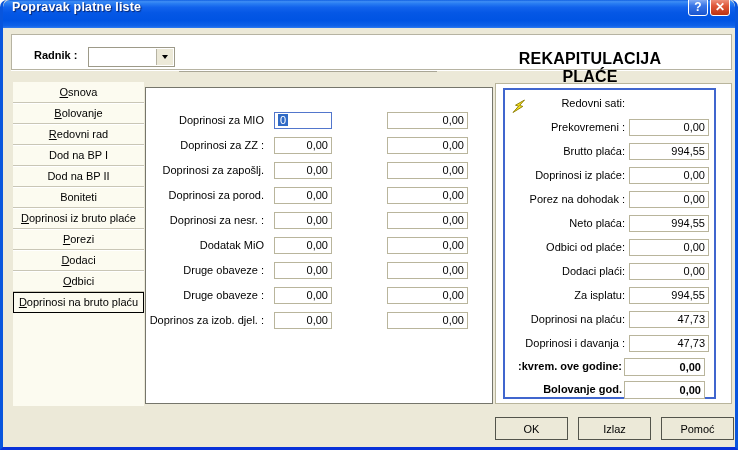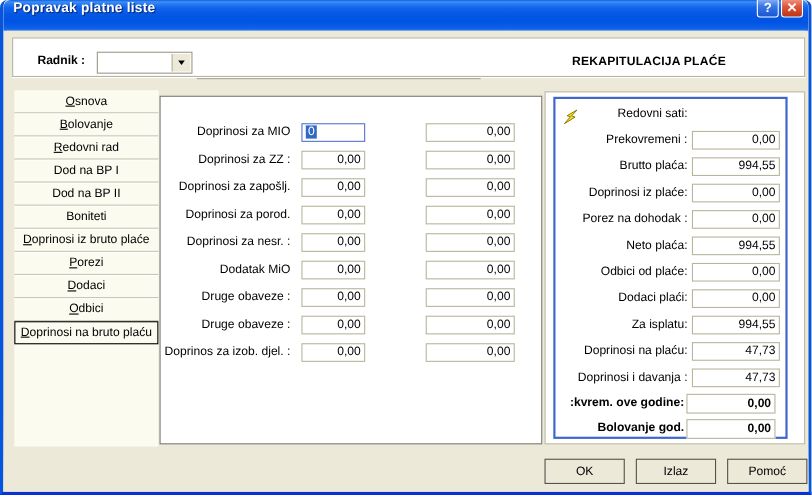--- a/index.html
+++ b/index.html
@@ -24,21 +24,21 @@
   .tb-btn.close{background:linear-gradient(180deg,#f2a492,#e0593c 45%,#bd3311);}
   .client{position:absolute;left:3px;right:3px;top:28px;bottom:3px;background:#ECE9D8;}
 
   .topstrip{position:absolute;left:5px;top:6px;width:721px;height:36px;background:#fff;border:1px solid #B6B3A2;box-shadow:0 1px 0 #fff;}
   .radnik-label{position:absolute;left:22px;top:14px;font-weight:bold;}
   .combo{position:absolute;left:76px;top:12px;width:87px;height:20px;background:#fff;border:1px solid #9D9A89;}
   .combo-value{position:absolute;left:3px;top:2px;}
   .combo-btn{position:absolute;right:1px;top:1px;bottom:1px;width:17px;background:#ECE9D8;border-left:1px solid #B6B3A2;display:flex;align-items:center;justify-content:center;}
   .arrow-down{width:0;height:0;border-left:3.5px solid transparent;border-right:3.5px solid transparent;border-top:4px solid #000;}
   .name-underline{position:absolute;left:167px;top:36px;width:258px;border-bottom:1px solid #A9A695;}
-  .recap-title{position:absolute;left:495px;top:15px;width:166px;text-align:center;font-weight:bold;font-size:11px;letter-spacing:.2px;}
+  .recap-title{position:absolute;left:495px;top:15px;width:166px;text-align:center;font-weight:bold;font-size:16px;letter-spacing:.2px;}
 
   .sidebar{position:absolute;left:7px;top:54px;width:131px;height:324px;background:#FCFBF0;}
   .side-item{height:21px;line-height:20px;text-align:center;border-bottom:1px solid #C9C6B6;box-shadow:0 1px 0 #fff;cursor:default;white-space:nowrap;}
   .side-item.selected{border:1px solid #000;line-height:18px;box-shadow:none;}
   .side-item u{text-decoration:underline;}
 
   .midpanel{position:absolute;left:139px;top:59px;width:348px;height:317px;background:#fff;border:1px solid #75756B;}
   .frow{position:absolute;left:0;width:100%;height:17px;}
   .flabel{position:absolute;right:228px;top:2px;white-space:nowrap;}
   .tbox{position:absolute;top:0;height:17px;background:#fff;border:1px solid #B9B59C;line-height:15px;text-align:right;padding:0 3px;cursor:text;}

